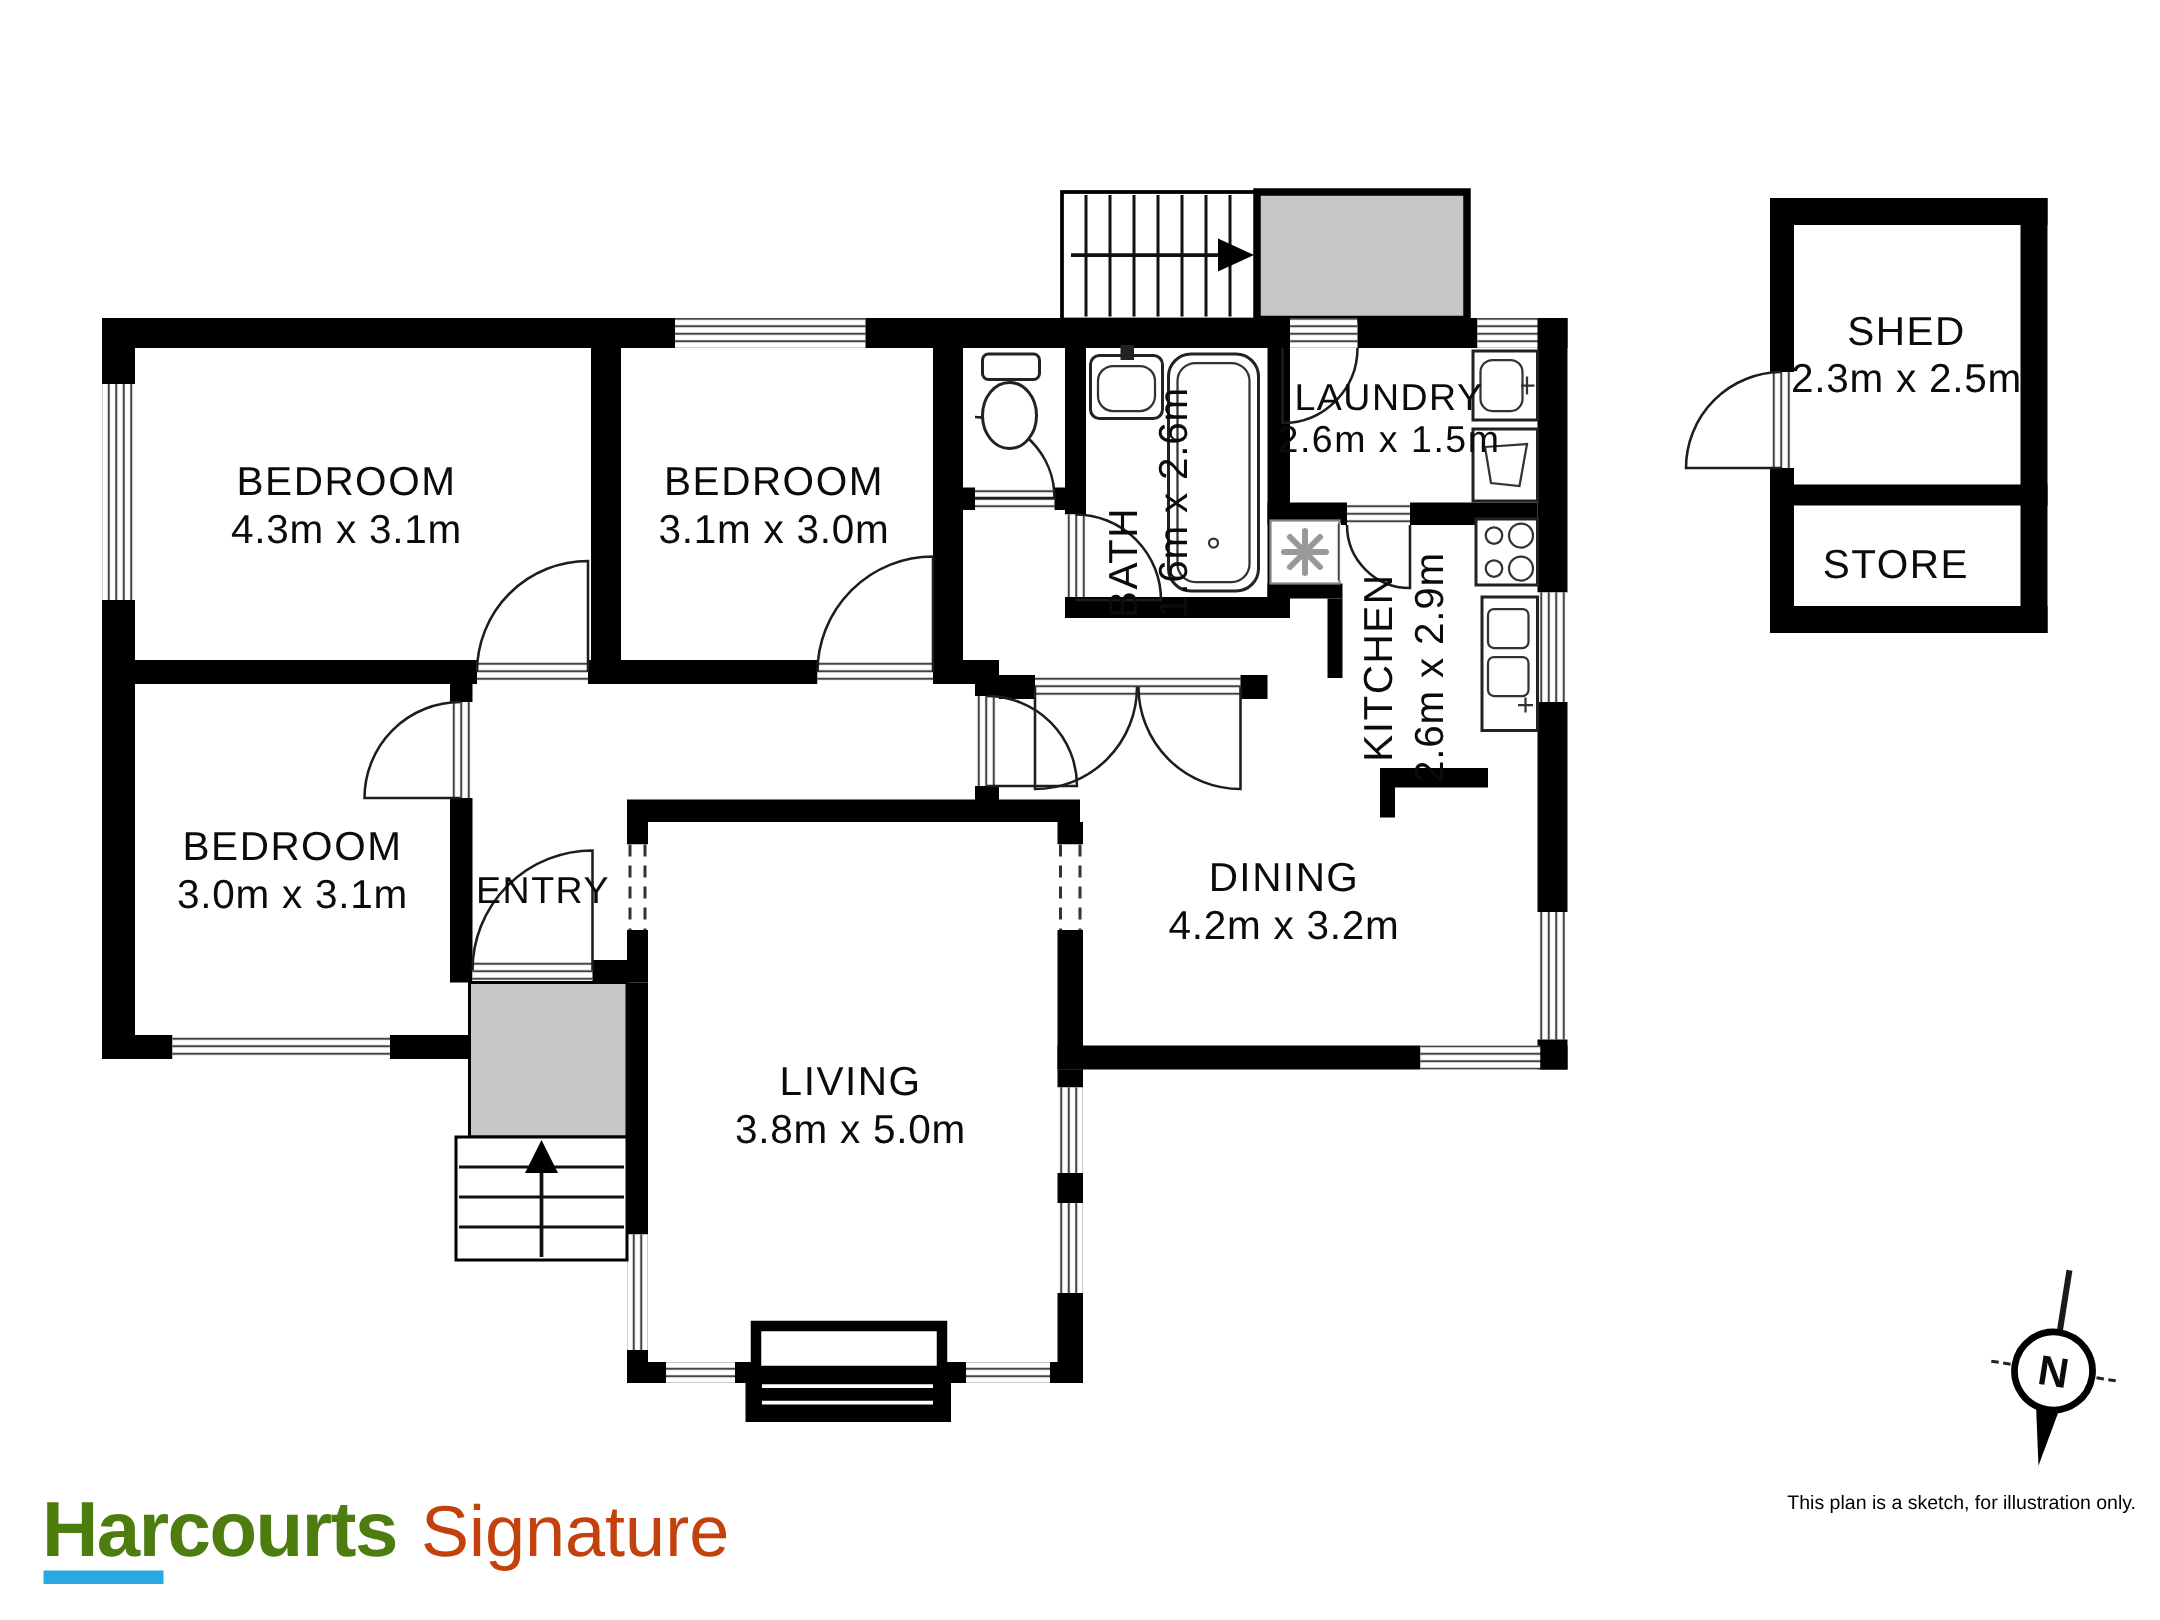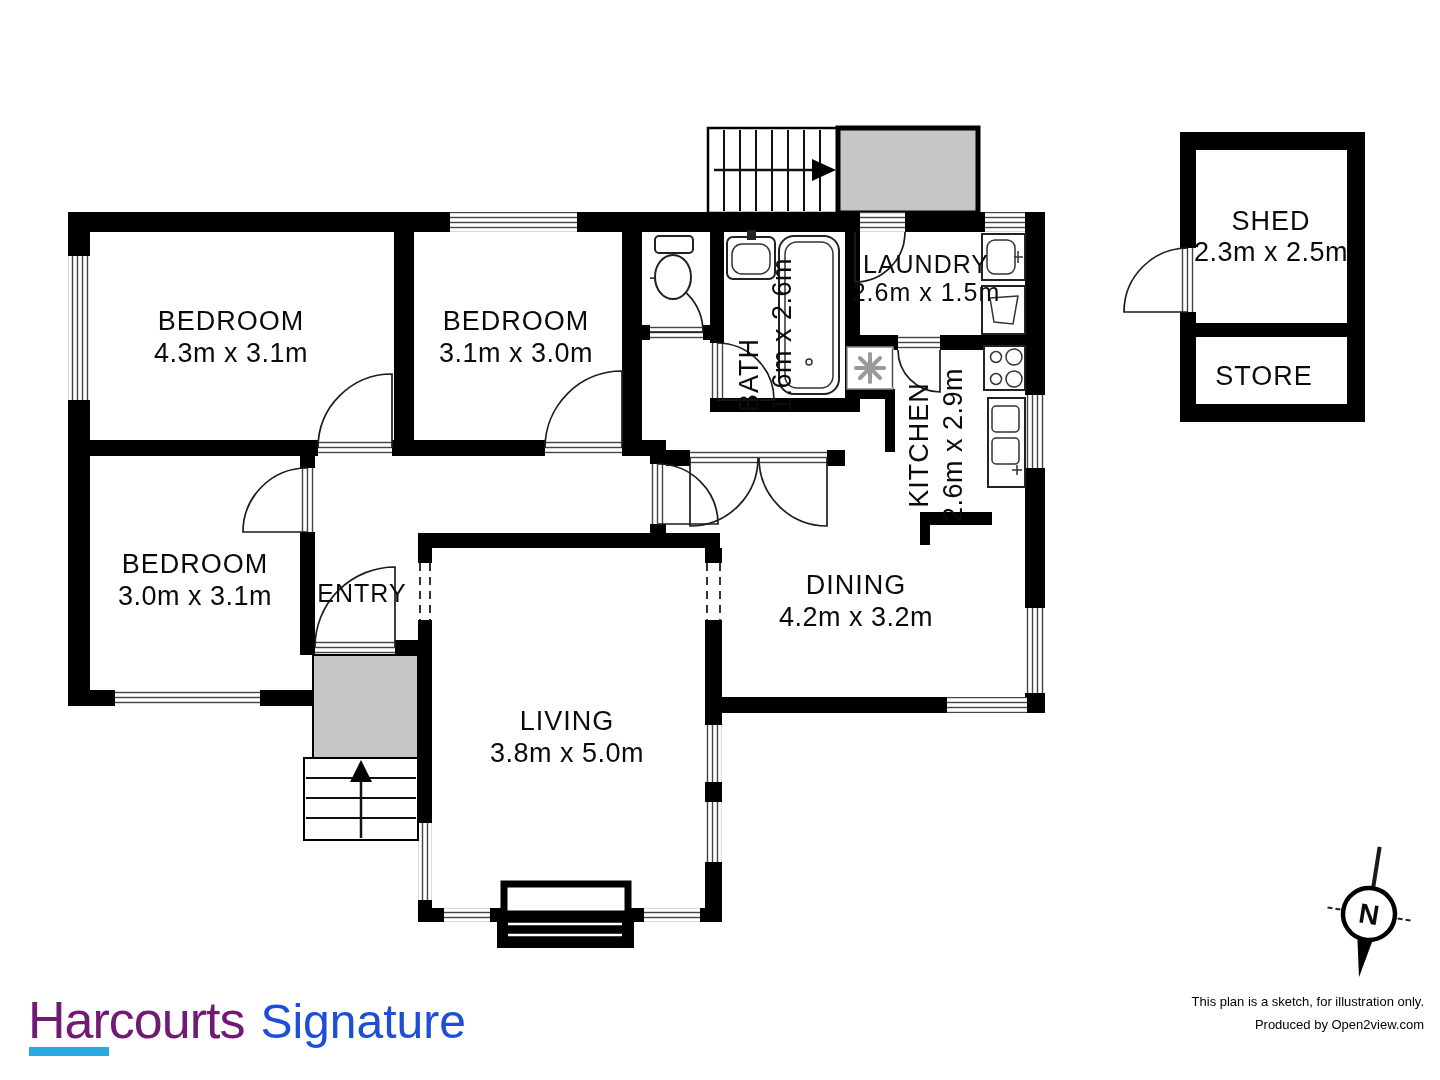--- a/index.html
+++ b/index.html
@@ -10,22 +10,22 @@
   svg text{fill:#0b0b0b;font-family:"Liberation Sans",sans-serif;}
   svg .room-name{font-size:27px;letter-spacing:1px;}
   svg .room-dims{font-size:27px;letter-spacing:0.5px;}
   svg .room-name-sm{font-size:25px;letter-spacing:1px;}
   svg .arc{fill:none;stroke:#1d1d1d;stroke-width:1.7px;}
   svg .fx{fill:#fff;stroke:#222;stroke-width:2px;}
   svg .fx2{fill:none;stroke:#333;stroke-width:1.5px;}
   svg .stairline{stroke:#111;stroke-width:2px;}
   
   .footer-logo{position:absolute;left:28px;top:990px;white-space:nowrap;}
-  .footer-logo .brand-primary{color:#701a75;font-size:52px;font-weight:normal;letter-spacing:-1px;}
-  .footer-logo .brand-secondary{color:#1d4ed8;font-size:48px;font-weight:300;margin-left:16px;letter-spacing:0;}
+  .footer-logo .brand-primary{color:#4d7c0f;font-size:52px;font-weight:bold;letter-spacing:-1px;}
+  .footer-logo .brand-secondary{color:#c2410c;font-size:48px;font-weight:300;margin-left:16px;letter-spacing:0;}
   .brand-underline{position:absolute;left:29px;top:1047px;width:80px;height:9px;background:#29a9e1;}
   .footer-areas{position:absolute;left:420px;top:988px;width:640px;text-align:center;
                 font-size:27px;line-height:35px;color:#000;}
   .footer-disclaimer{position:absolute;right:16px;top:991px;width:420px;text-align:right;
                 font-size:13px;line-height:22.5px;color:#000;}
 </style>
 </head>
 <body>
 
 <div class="stage">
@@ -289,16 +289,15 @@
 </svg>
 
   <div class="footer-logo">
     <span class="brand-primary">Harcourts</span><span class="brand-secondary">Signature</span>
   </div>
   <div class="brand-underline"></div>
 
 
   <div class="footer-disclaimer">
     <div>This plan is a sketch, for illustration only.</div>
-    <div>Produced by Open2view.com</div>
   </div>
 
 </div>
 
 </body></html>

